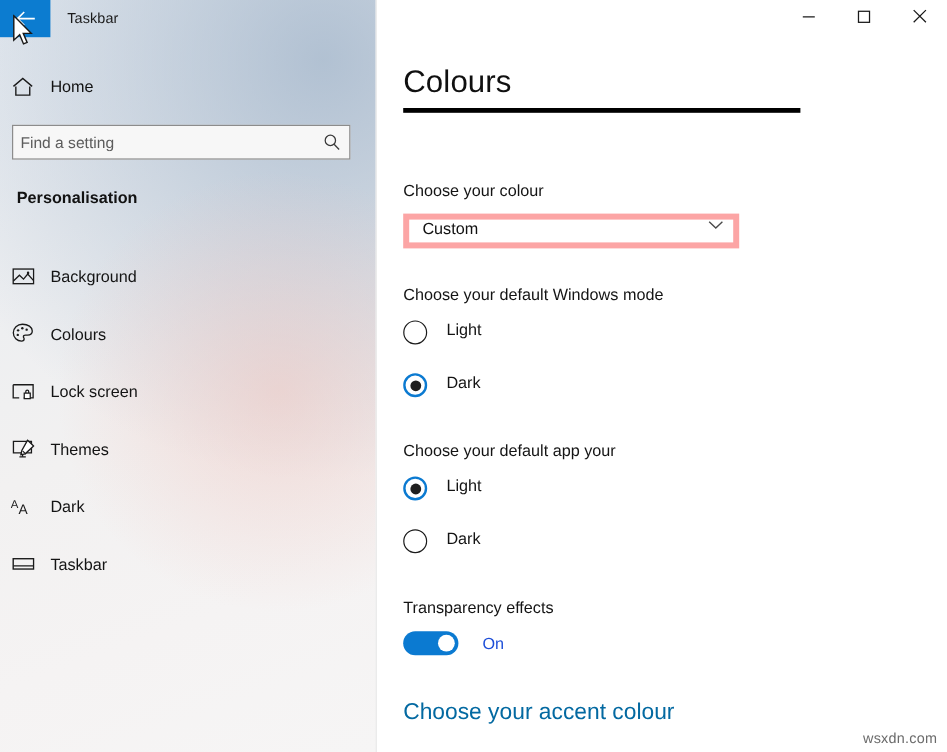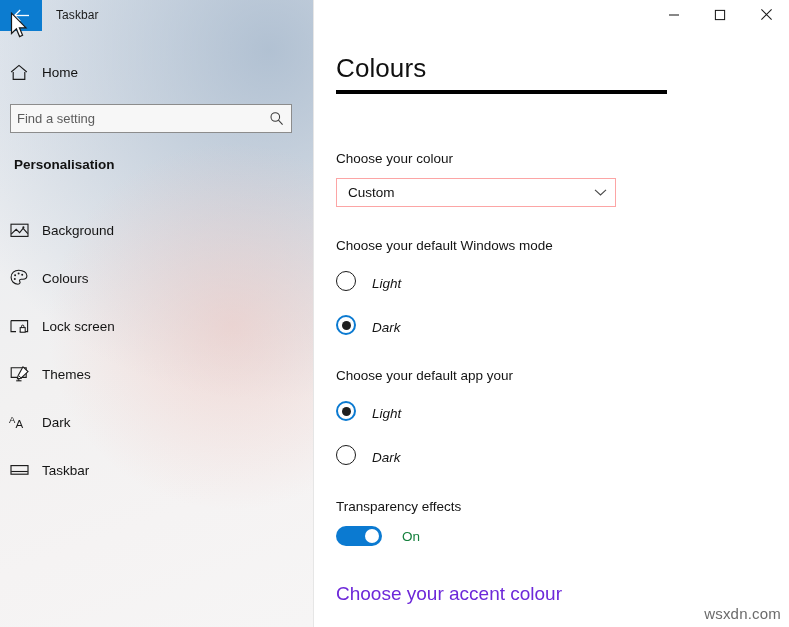--- a/index.html
+++ b/index.html
@@ -166,44 +166,43 @@
     position: absolute;
     font-size: 13.5px;
     color: #141414;
   }
 
   .combo {
     position: absolute;
     left: 0; top: 178px;
     width: 280px; height: 29px;
     background: #ffffff;
-    border: 1px solid #fca5a5;
-    display: flex;
-    align-items: center;
+    border: 5px solid #fca5a5;
+    display: flex;
+    align-items: flex-start;
     cursor: pointer;
   }
   .combo .val {
     flex: 1;
     font-size: 13.5px;
     color: #111111;
     padding-left: 11px;
   }
   .combo .chev {
     width: 30px;
     display: flex; align-items: center; justify-content: center;
   }
 
   .radio-row {
     position: absolute;
     left: 0;
     height: 24px;
     display: flex;
-    align-items: flex-end;
-    cursor: pointer;
-    font-style: italic;
+    align-items: flex-start;
+    cursor: pointer;
   }
   .radio {
     width: 20px; height: 20px;
     border-radius: 50%;
     border: 1.6px solid #1b1b1b;
     background: #ffffff;
     flex: 0 0 auto;
     position: relative;
   }
   .radio.checked {
@@ -242,35 +241,35 @@
   }
   .toggle .knob {
     position: absolute;
     right: 3px; top: 3px;
     width: 14px; height: 14px;
     border-radius: 50%;
     background: #ffffff;
   }
   .toggle-row .lbl {
     font-size: 13.5px;
-    color: #15803d;
+    color: #1d4ed8;
     margin-left: 20px;
   }
 
   .accent-heading {
     position: absolute;
     left: 0; top: 583px;
     font-size: 19px;
-    color: #6d28d9;
+    color: #0369a1;
   }
 
   .watermark {
     position: absolute;
     right: 8px; bottom: 5px;
-    font-size: 15px;
+    font-size: 12px;
     color: #6b6b6b;
     letter-spacing: 0.2px;
   }
 </style>
 </head>
 <body>
 
 <div id="app">
 
   <div class="sidebar">

